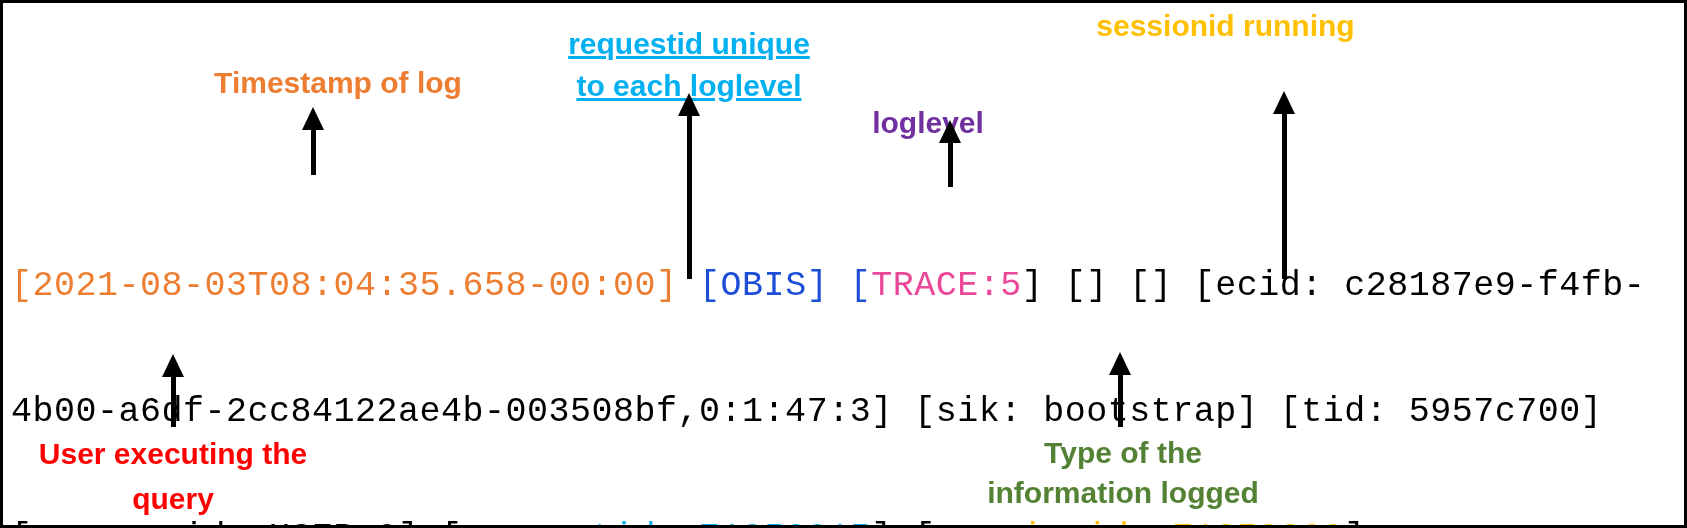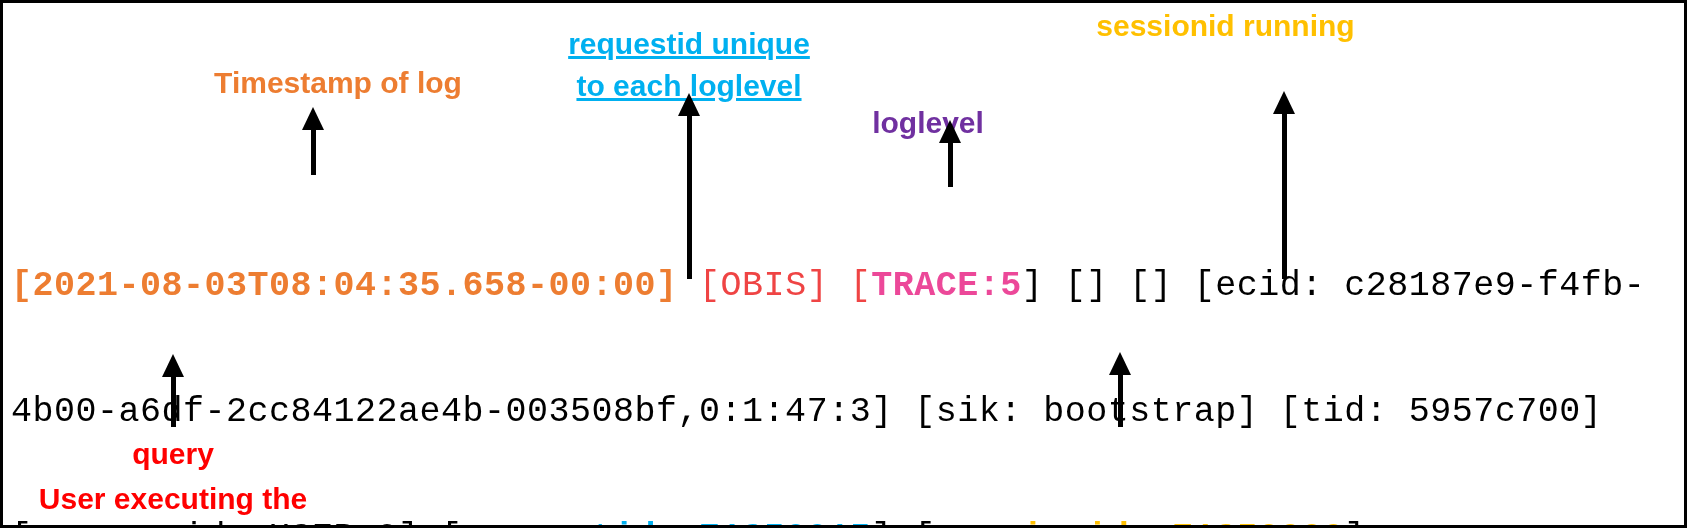--- a/index.html
+++ b/index.html
@@ -52,21 +52,21 @@
     position:absolute;
     left:8px;top:178px;
     font-family:"Liberation Mono", monospace;
     font-size:35px;
     line-height:42px;
     letter-spacing:0.5px;
     white-space:pre;
     z-index:1;
     color:#000;
   }
-  .log .b{font-weight:bold;}
+  .log .b{font-weight:normal;}
 </style>
 </head>
 <body>
 
 <div class="canvas">
 
   <div class="label label-timestamp" style="color: rgb(237, 125, 49);">
     <div>Timestamp of log</div>
   </div>
 
@@ -77,24 +77,28 @@
 
   <div class="label label-loglevel" style="color: rgb(112, 48, 160);">
     <div>loglevel</div>
   </div>
 
   <div class="label label-sessionid" style="color: rgb(255, 192, 0);">
     <div>sessionid running</div>
   </div>
 
   <div class="label label-user" style="color: rgb(255, 0, 0);">
+    <div>User executing the</div>
     <div>query</div>
-    <div>User executing the</div>
   </div>
 
+  <div class="label label-type" style="color: rgb(84, 130, 53);">
+    <div>Type of the</div>
+    <div>information logged</div>
+  </div>
 
   <div class="arrow arrow-timestamp">
     <div class="head"></div>
     <div class="shaft"></div>
   </div>
   <div class="arrow arrow-requestid">
     <div class="head"></div>
     <div class="shaft"></div>
   </div>
   <div class="arrow arrow-loglevel">
@@ -108,19 +112,19 @@
   <div class="arrow arrow-user">
     <div class="head"></div>
     <div class="shaft"></div>
   </div>
   <div class="arrow arrow-type">
     <div class="head"></div>
     <div class="shaft"></div>
   </div>
 
   <div class="log">
-    <div><span class="b" style="color: rgb(237, 125, 49);">[2021-08-03T08:04:35.658-00:00]</span><span style="color: #ef4444;"> [OBIS] [</span><span class="b" style="color: #ec4899;">TRACE:5</span><span style="color: rgb(0, 0, 0);">] [] [] [ecid: c28187e9-f4fb-</span></div>
+    <div><span class="b" style="color: rgb(237, 125, 49);">[2021-08-03T08:04:35.658-00:00]</span><span style="color: #1d4ed8;"> [OBIS] [</span><span class="b" style="color: #ec4899;">TRACE:5</span><span style="color: rgb(0, 0, 0);">] [] [] [ecid: c28187e9-f4fb-</span></div>
     <div><span style="color: rgb(0, 0, 0);">4b00-a6df-2cc84122ae4b-003508bf,0:1:47:3] [sik: bootstrap] [tid: 5957c700]</span></div>
     <div><span style="color: rgb(0, 0, 0);">[messageid: USER-2] [</span><span class="b" style="color: rgb(0, 176, 240);">requestid: 71850015</span><span style="color: rgb(0, 0, 0);">] [</span><span class="b" style="color: rgb(255, 192, 0);">sessionid: 71850000</span><span style="color: rgb(0, 0, 0);">]</span></div>
     
   </div>
 
 </div>
 
 </body></html>

